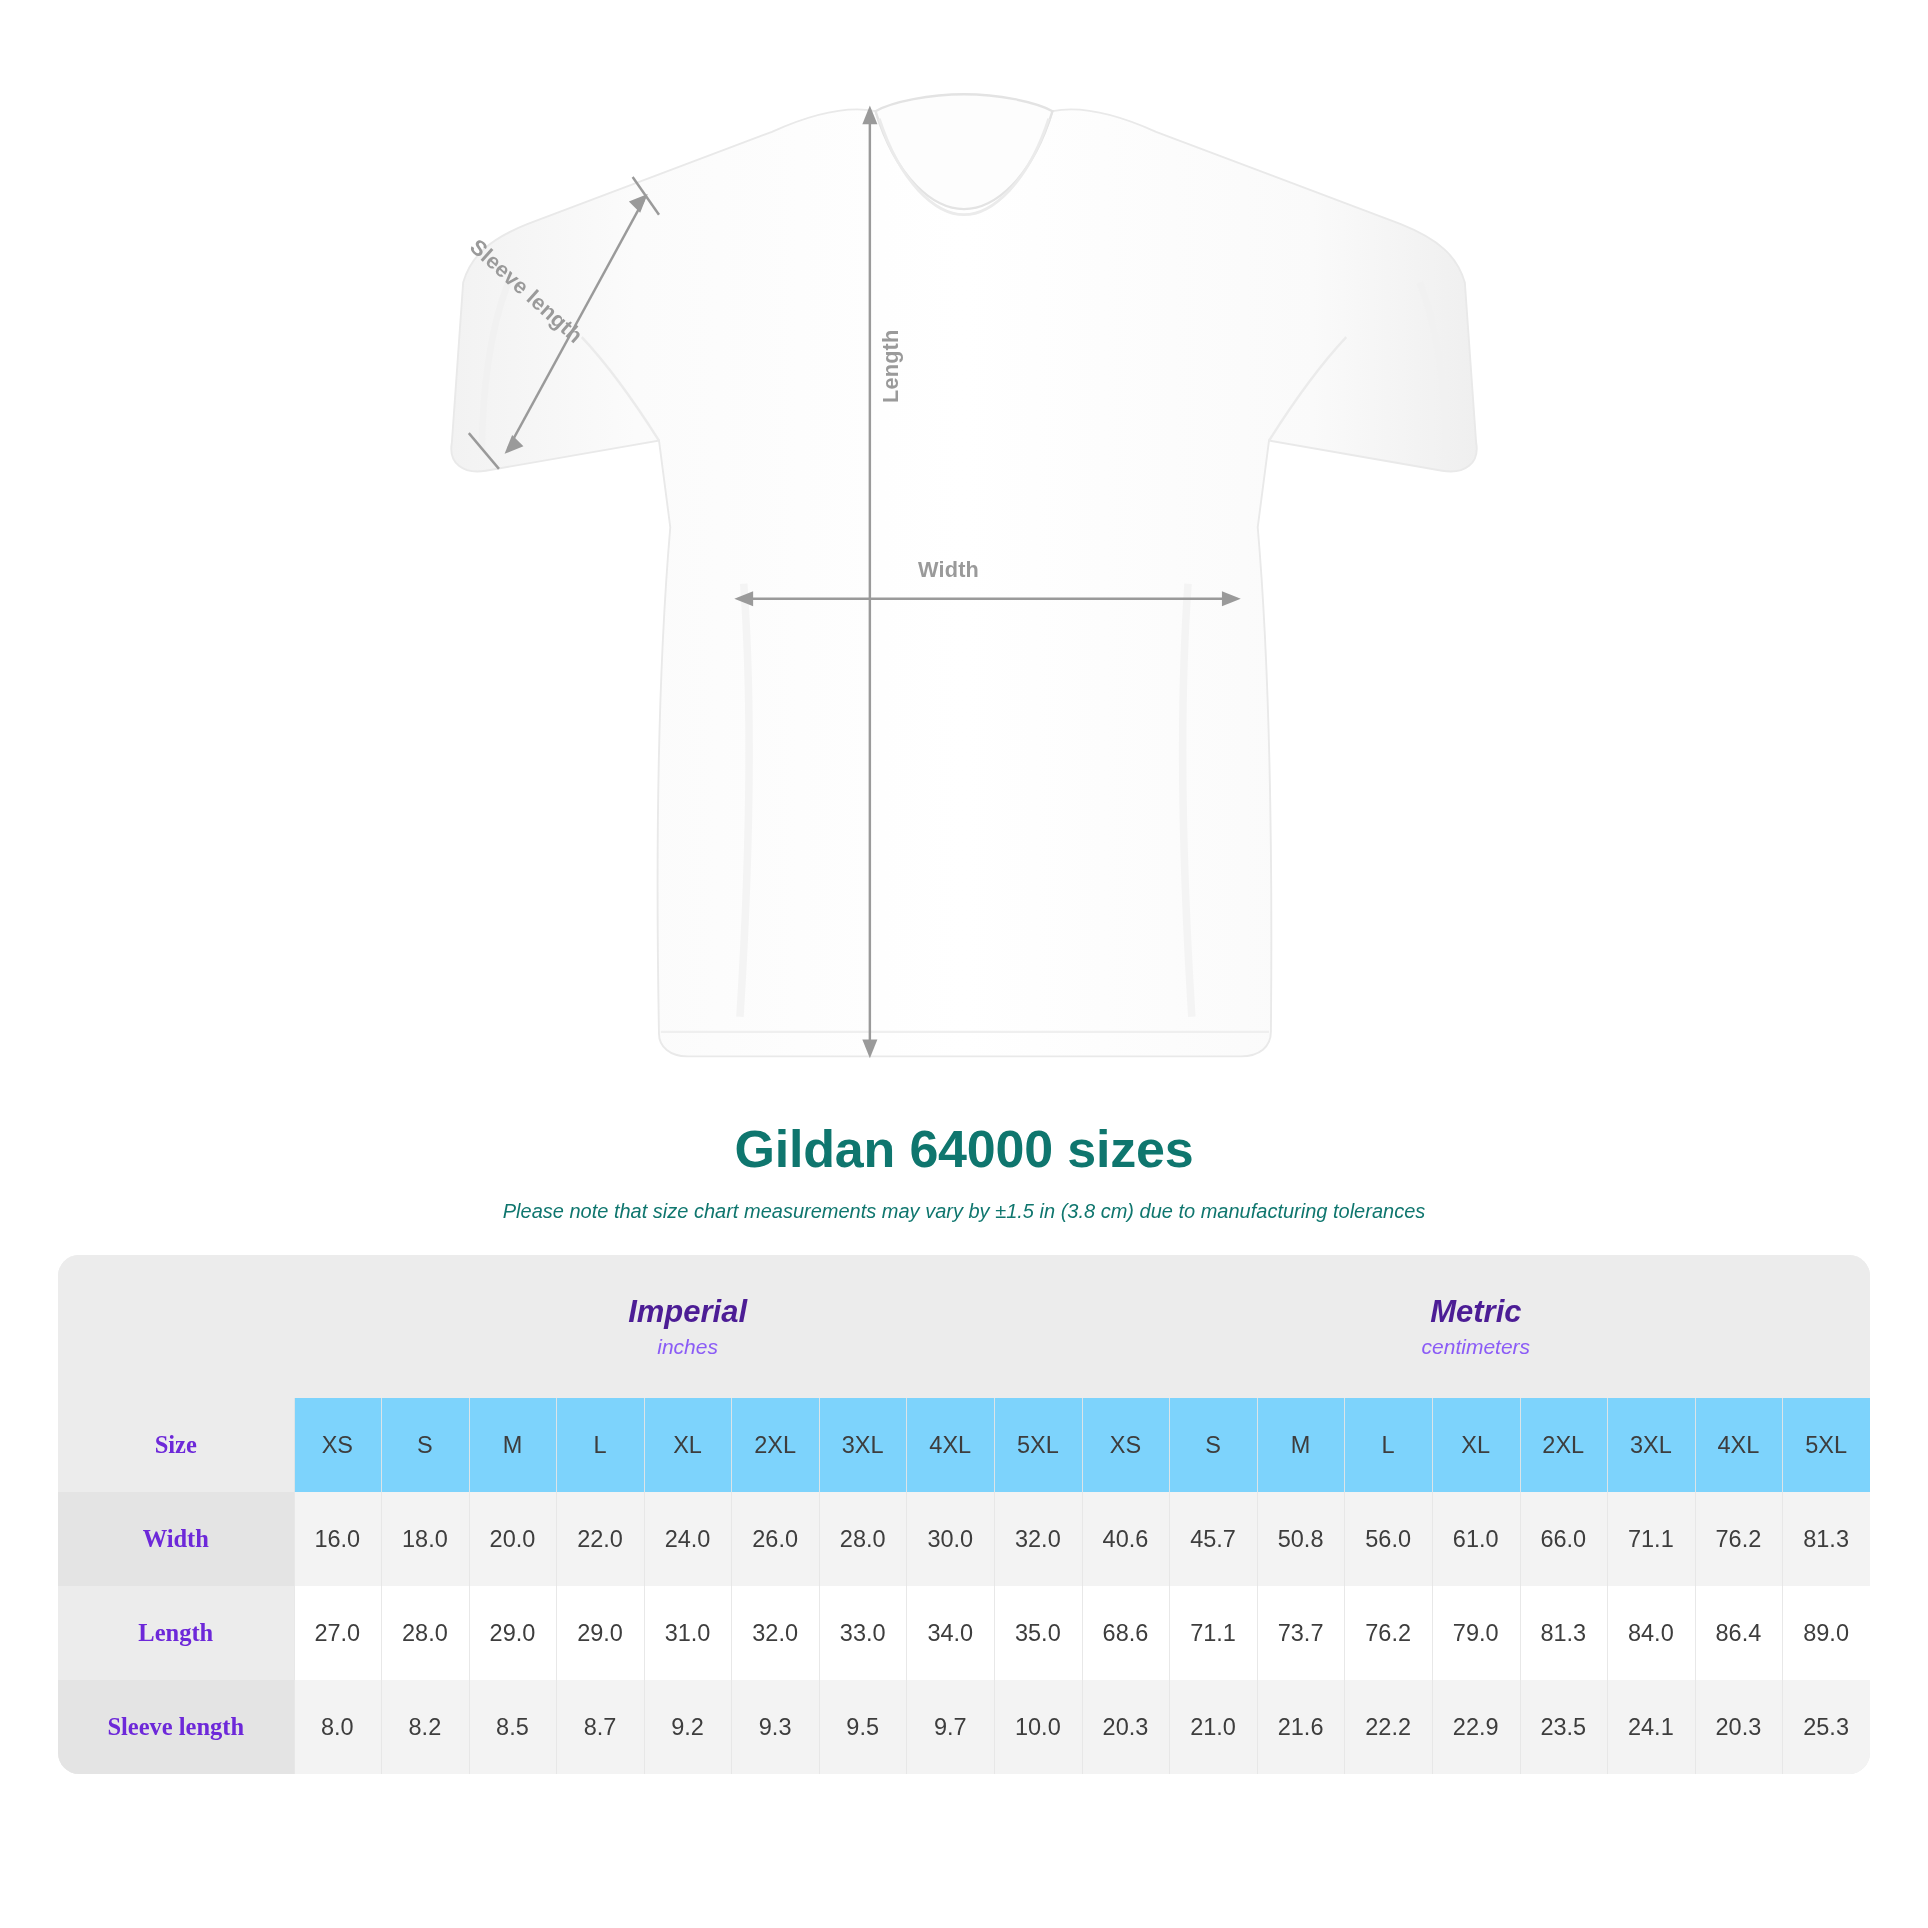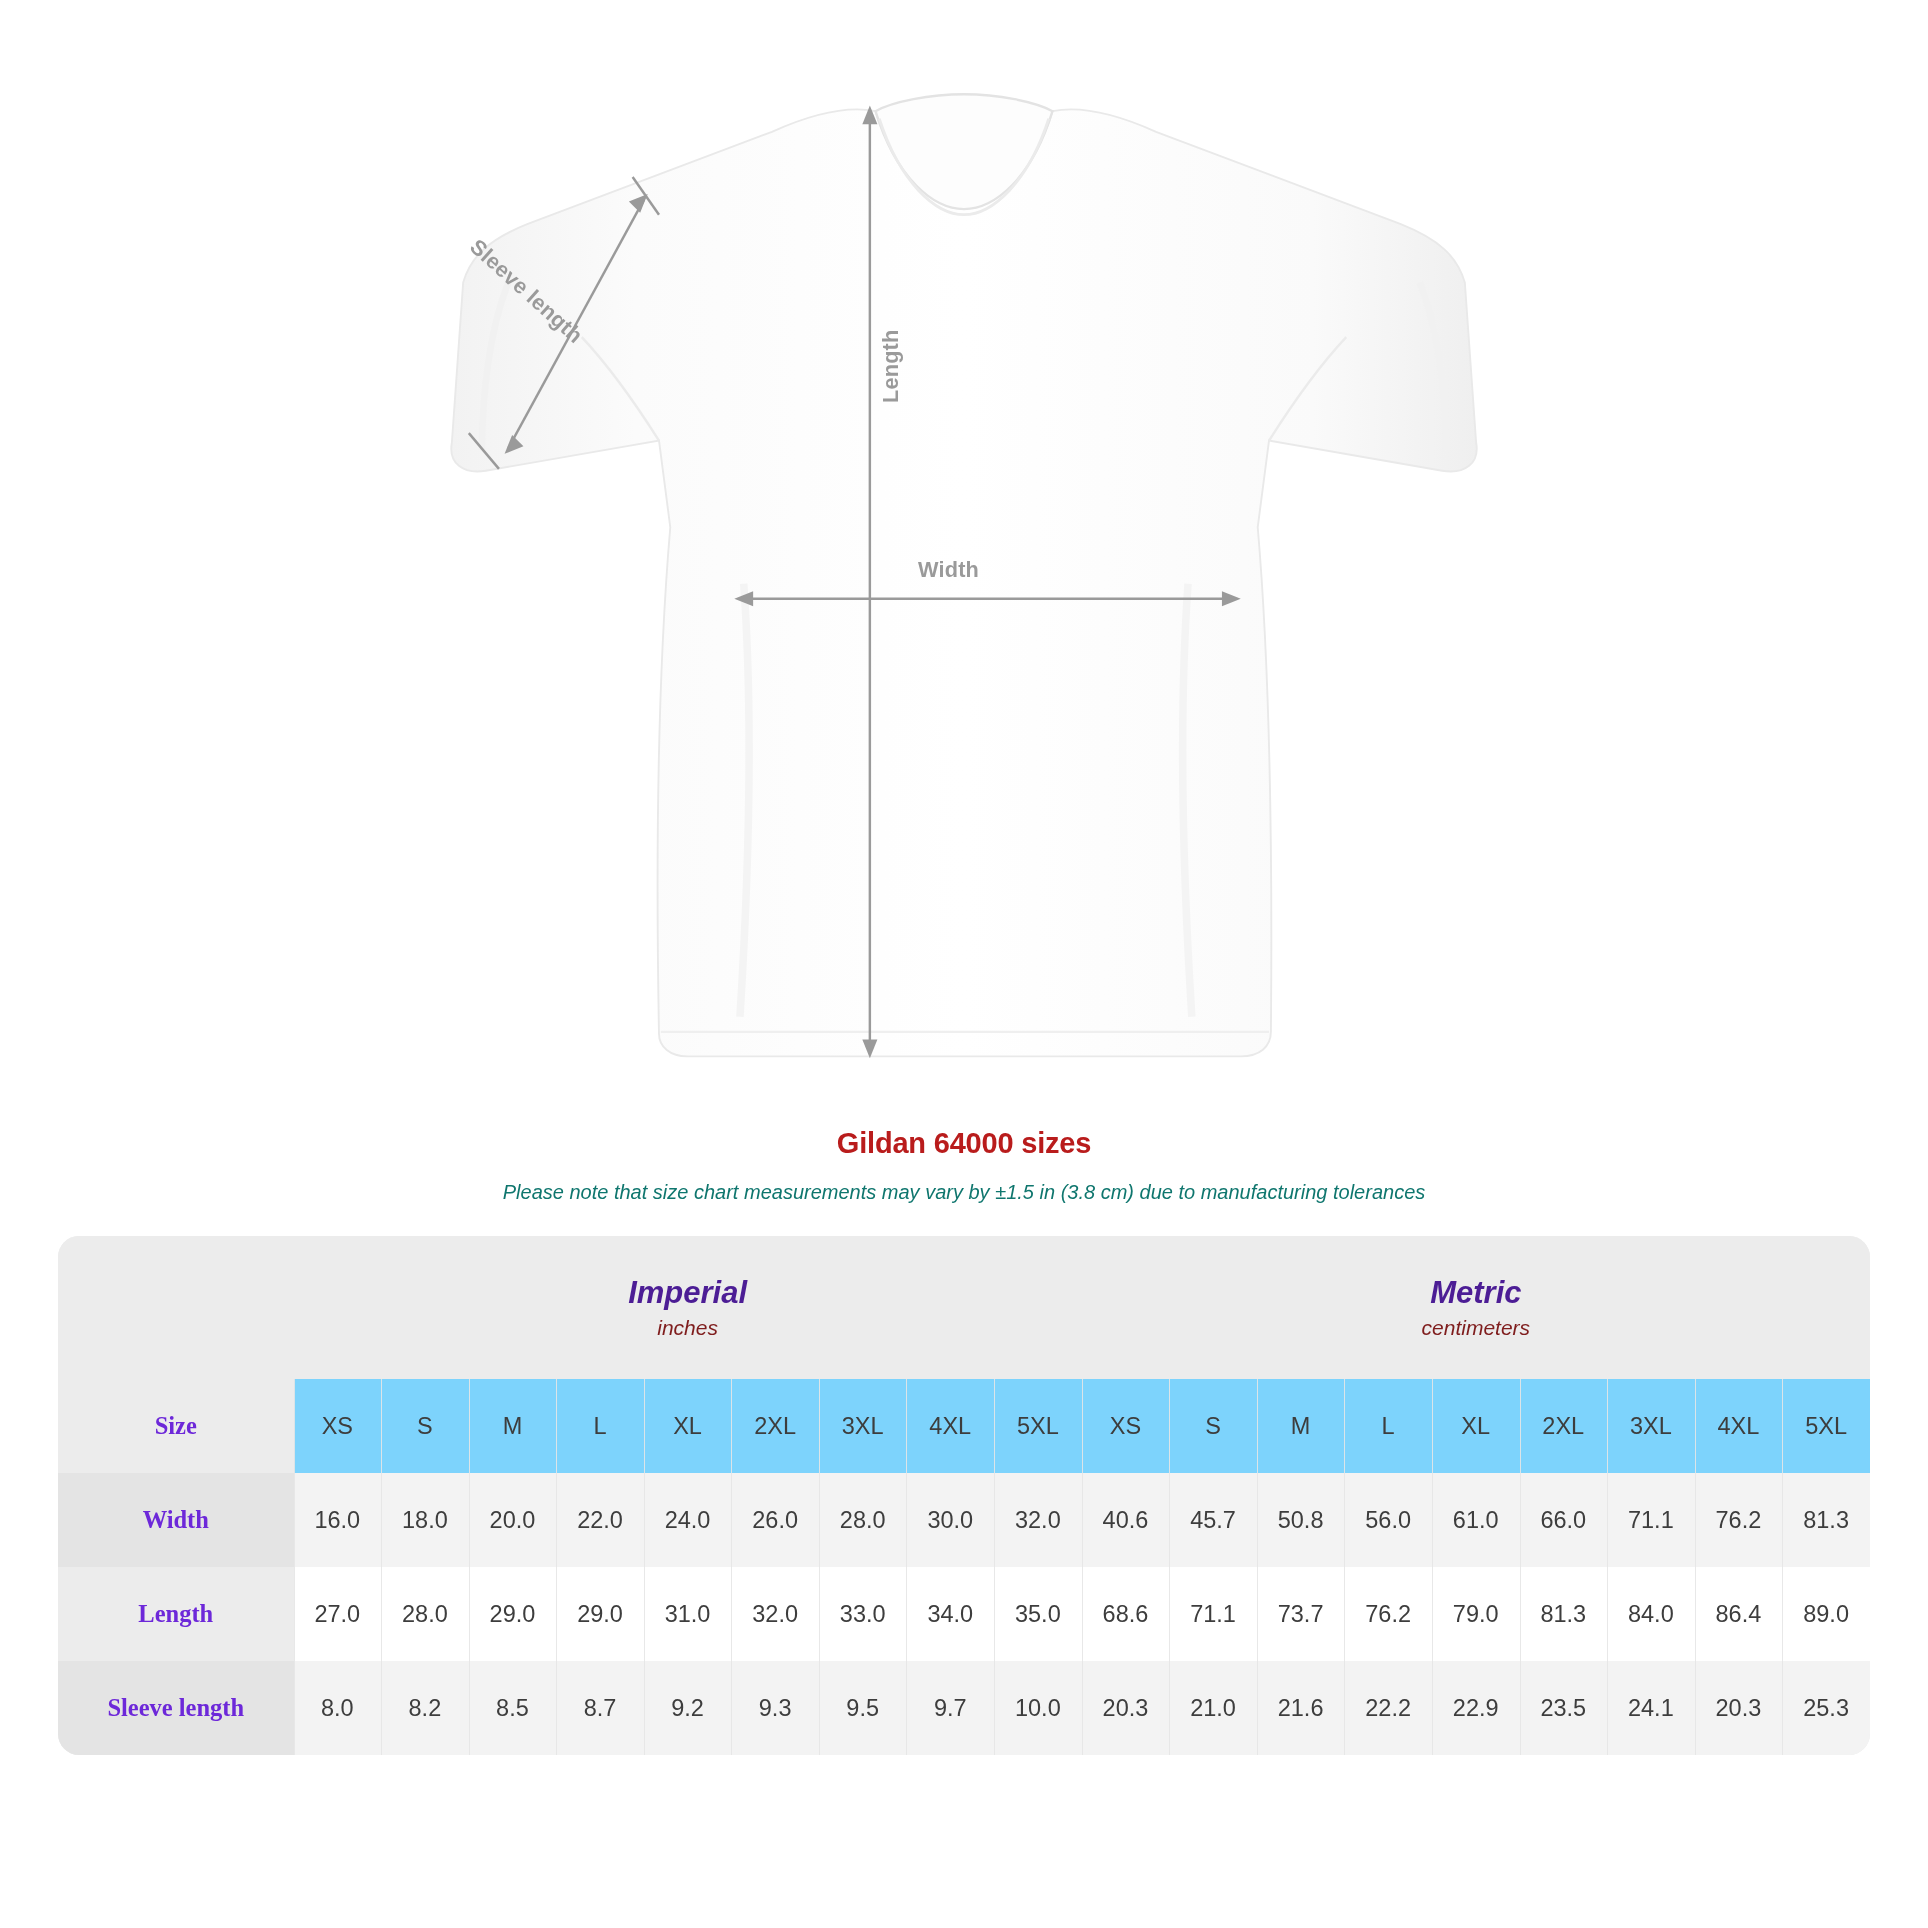--- a/index.html
+++ b/index.html
@@ -56,24 +56,24 @@
     transform: rotate(42deg);
     transform-origin: left top;
   }
 
   
   .title-block {
     text-align: center;
     margin-top: 7.5px;
   }
   .chart-title {
-    font-size: 29px;
-    font-weight: bold;
-    color: #b91c1c;
-    margin: 16px;
+    font-size: 52px;
+    font-weight: bold;
+    color: #0f766e;
+    margin: 8px;
     letter-spacing: -0.2px;
   }
   .chart-note {
     font-size: 20px;
     font-style: italic;
     color: #0f766e;
     margin-top: 21px;
   }
 
   
@@ -103,21 +103,21 @@
   .unit-title {
     font-size: 31px;
     font-weight: bold;
     font-style: italic;
     color: #4c1d95;
     line-height: 1.15;
   }
   .unit-sub {
     font-size: 21px;
     font-style: italic;
-    color: #7f1d1d;
+    color: #8b5cf6;
     margin-top: 5.6px;
   }
   .head-row td {
     height: 92px;
     background: #7dd3fc;
     font-weight: bold;
     color: #5a5a5a;
     font-size: 24.5px;
   }
   .head-row td.rowlabel,

